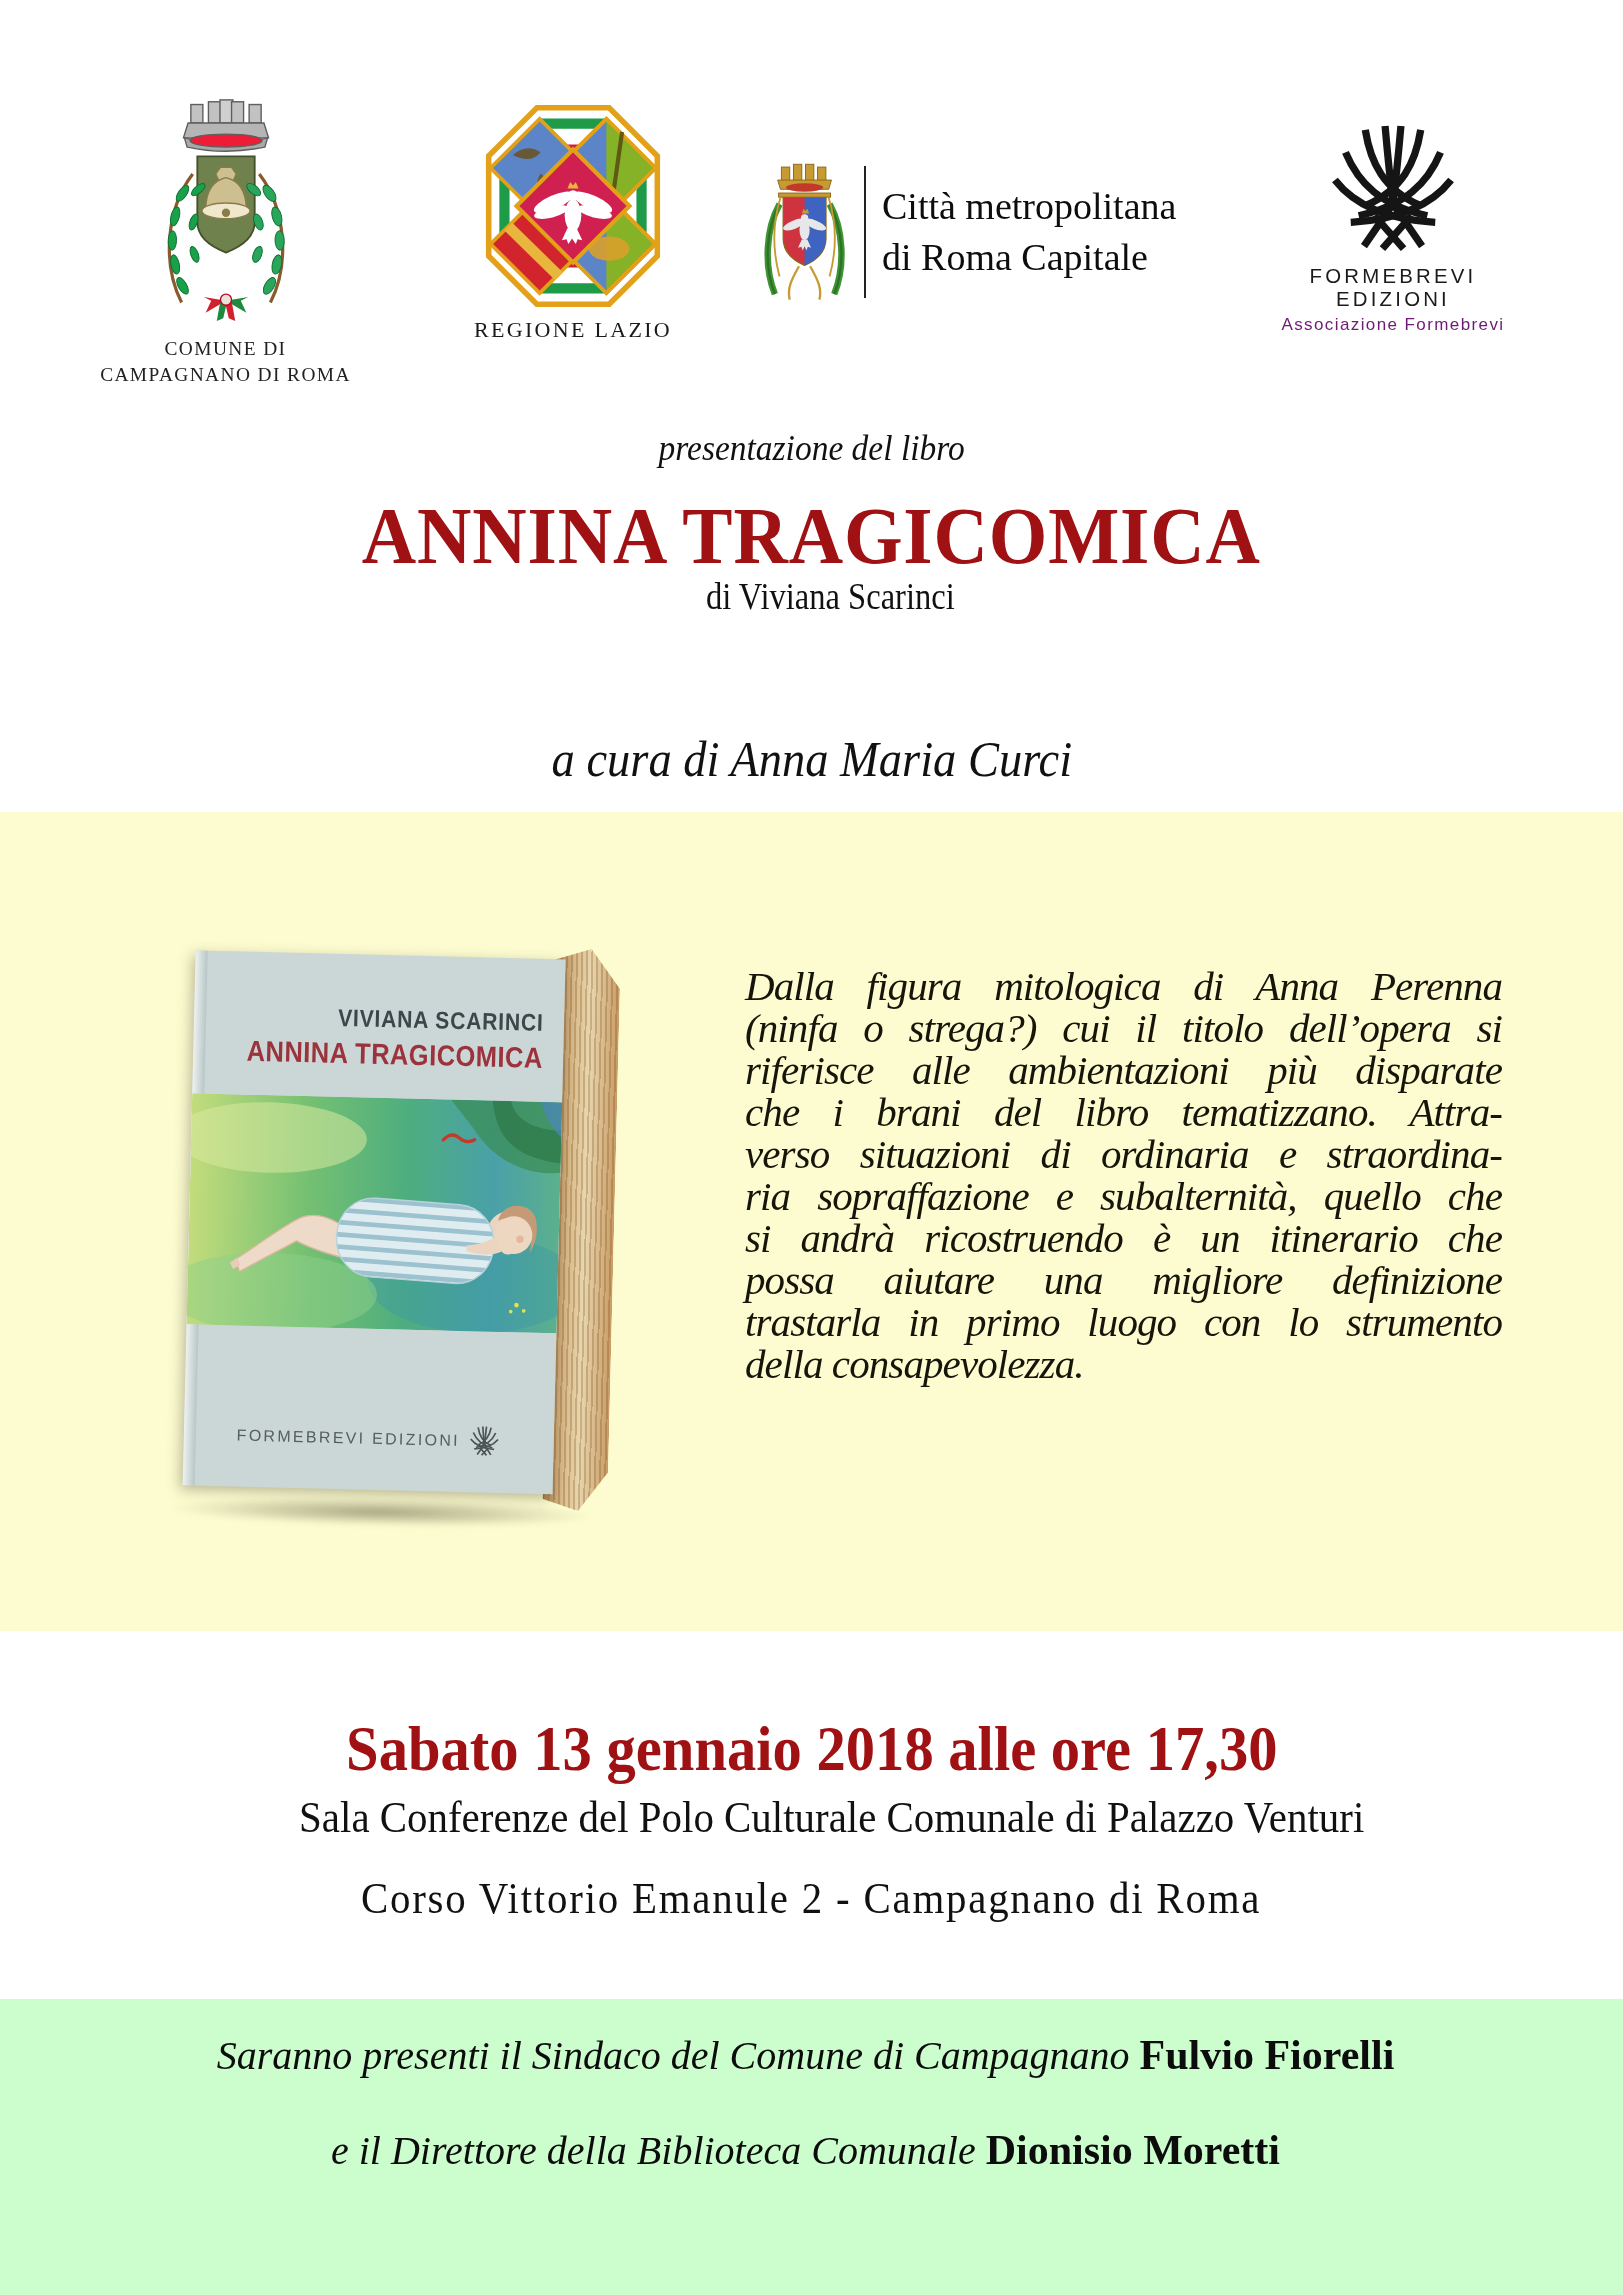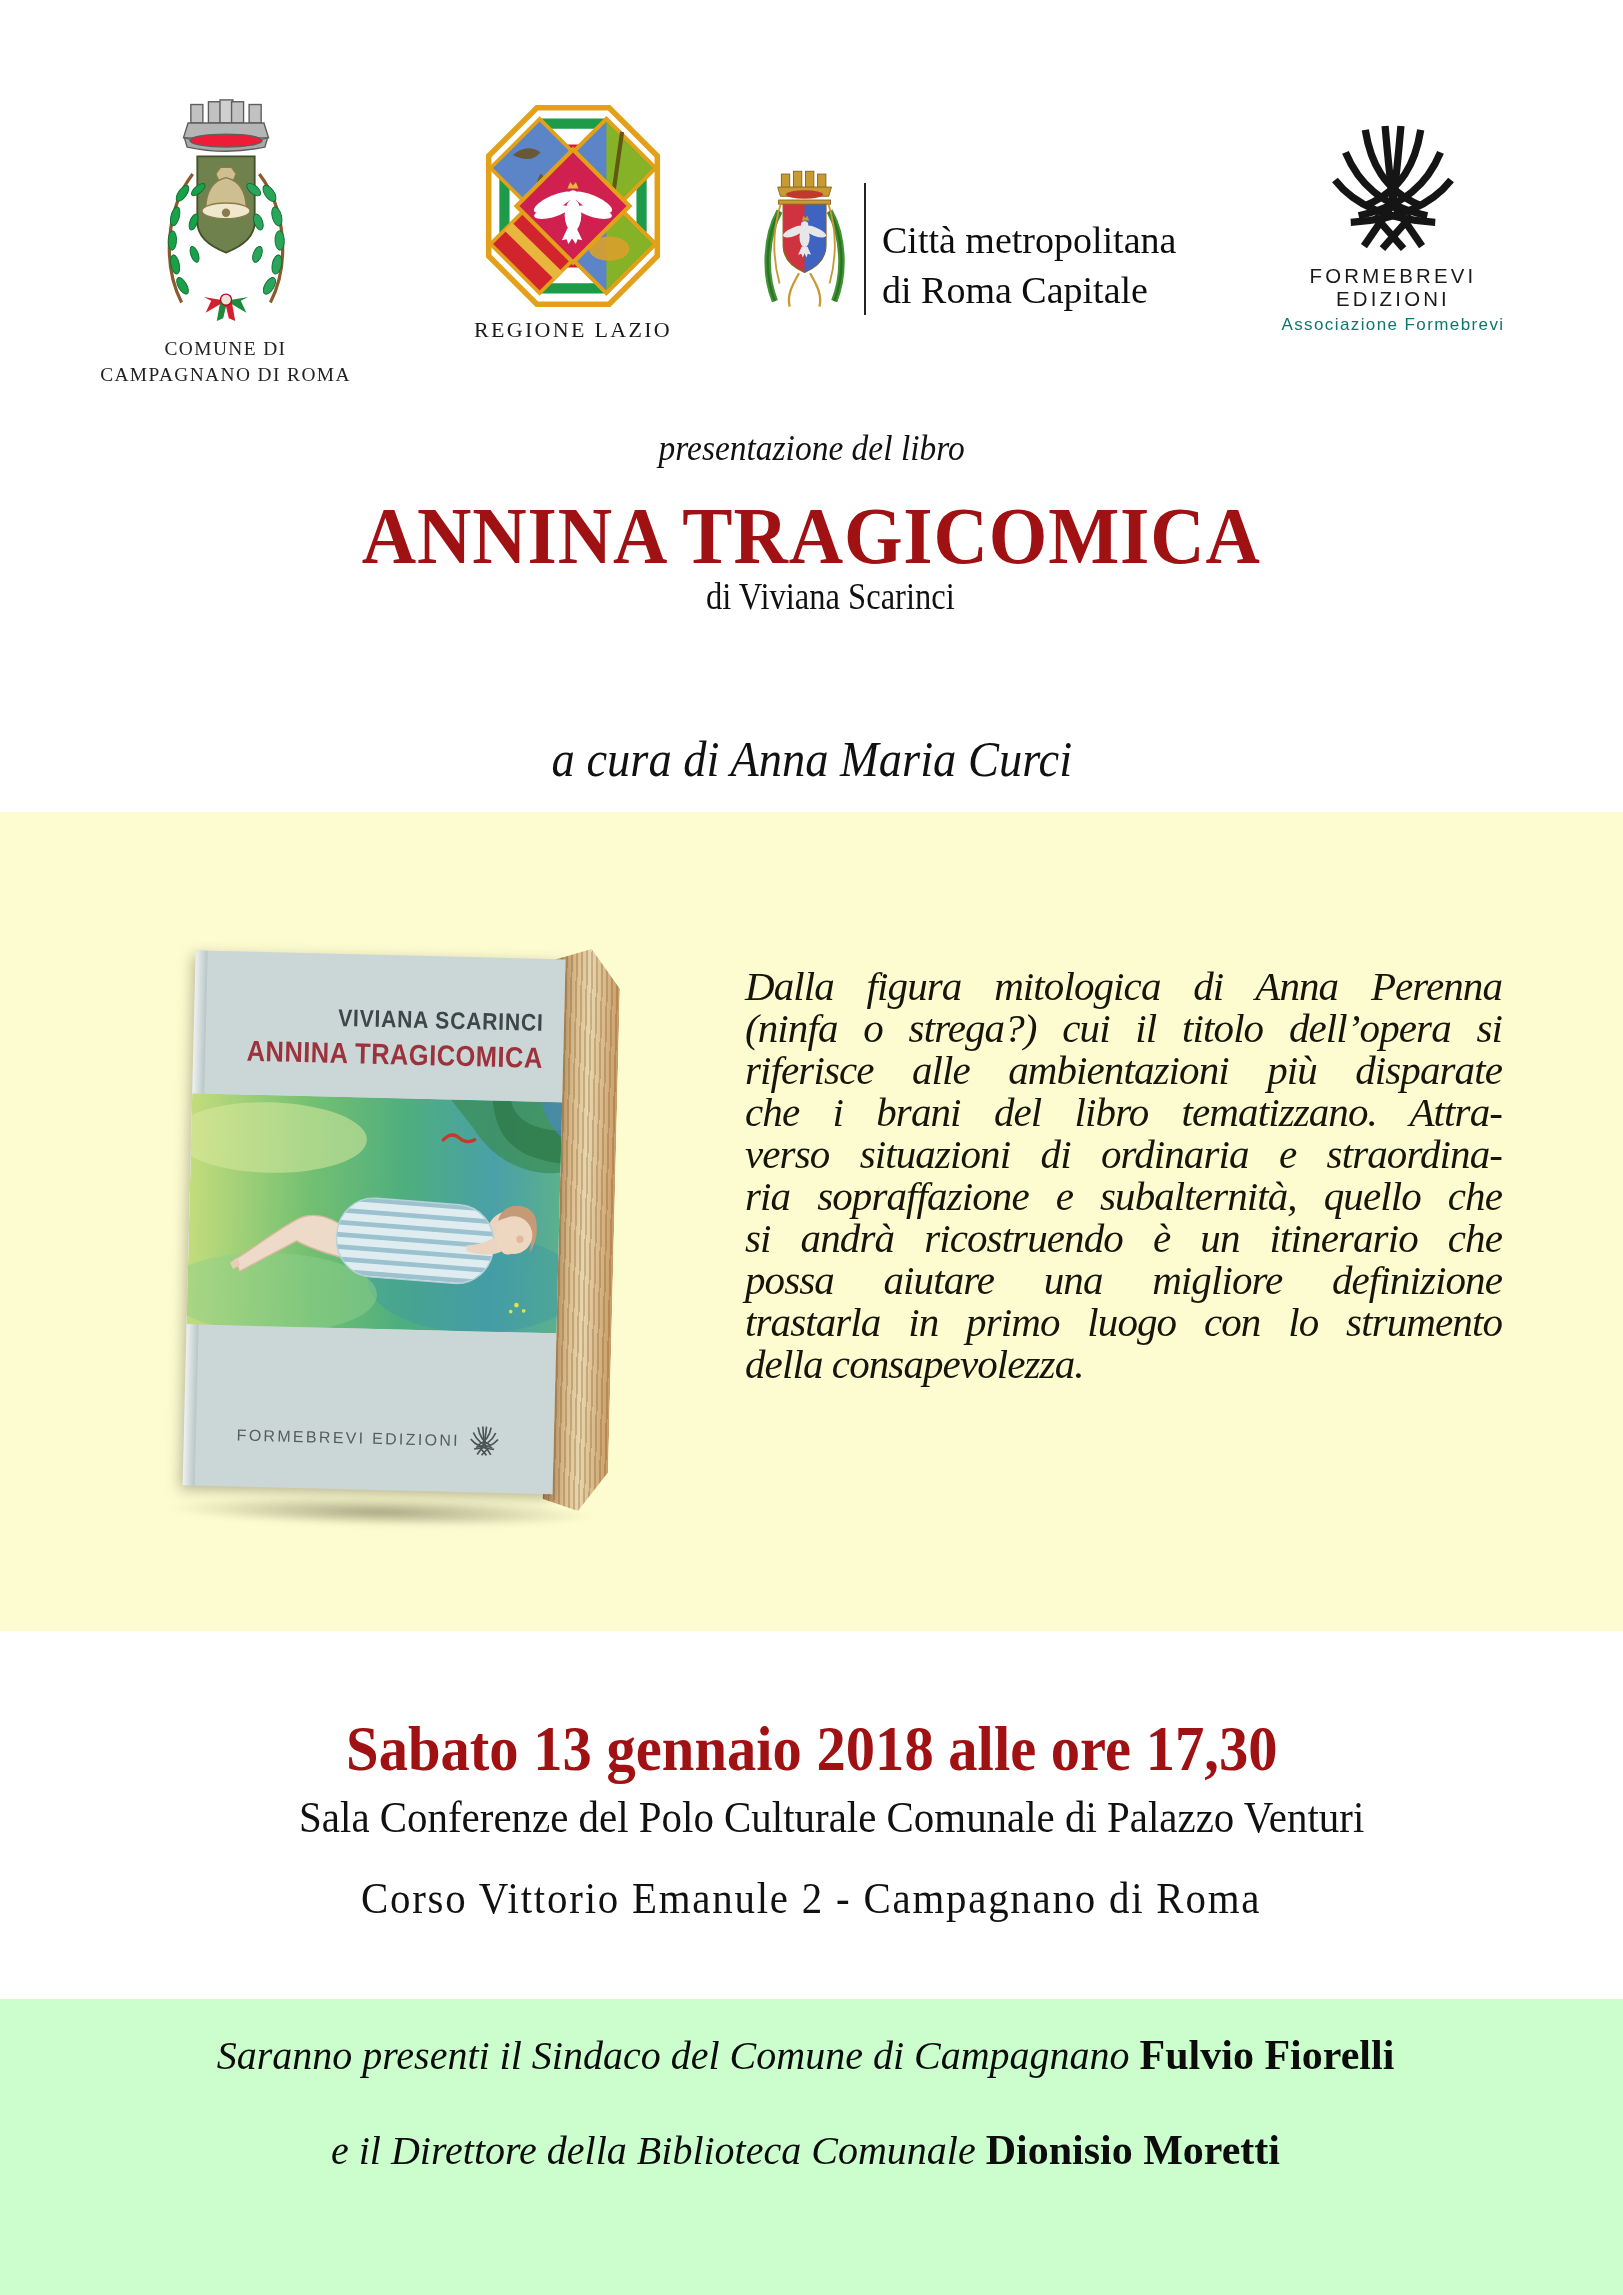--- a/index.html
+++ b/index.html
@@ -7,25 +7,25 @@
           font-family:"Liberation Serif", serif;color:#111;}
   .centerline{position:absolute;left:0;width:1623px;text-align:center;white-space:nowrap;}
   .cond{display:inline-block;transform:scaleX(.93);transform-origin:50% 50%;}
   .cond88{display:inline-block;transform:scaleX(.88);transform-origin:50% 50%;}
 
   
   .logoblock{position:absolute;text-align:center;}
   .logoblock svg{display:block;margin:0 auto;}
   .comune-caption{font-size:19.4px;letter-spacing:1.4px;line-height:1.32;margin-top:12px;color:#222;}
   .lazio-caption{font-size:22px;letter-spacing:2.3px;margin-top:9.3px;color:#1a1a1a;}
-  .cm-lockup{position:absolute;left:759px;top:148px;height:167px;display:flex;align-items:flex-end;}
+  .cm-lockup{position:absolute;left:759px;top:148px;height:167px;display:flex;align-items:center;}
   .cm-sep{width:2.3px;height:132px;background:#222;margin:0 15.7px 0 12px;}
   .cm-text{font-size:38px;line-height:1.32;color:#0d0d0d;}
   .fb-caption1{font-family:"Liberation Sans",sans-serif;font-size:20.4px;letter-spacing:3.2px;margin-top:10.2px;color:#1b1b1b;}
-  .fb-caption2{font-family:"Liberation Sans",sans-serif;font-size:17px;letter-spacing:1.4px;margin-top:3.7px;color:#0f766e;}
+  .fb-caption2{font-family:"Liberation Sans",sans-serif;font-size:17px;letter-spacing:1.4px;margin-top:3.7px;color:#701a75;}
 
   
   .kicker{top:427px;font-style:italic;font-size:36px;}
   .maintitle{top:490px;font-weight:bold;font-size:81px;color:#a01114;letter-spacing:0.9px;}
   .authorline{top:575px;font-size:37px;padding-left:19px;}
   .editionline{top:643px;font-size:31px;}
   .curatorline{top:730px;font-style:italic;font-size:50px;}
 
   
   .band-yellow{position:absolute;left:0;top:812px;width:1623px;height:819px;background:#fdfcd0;}

